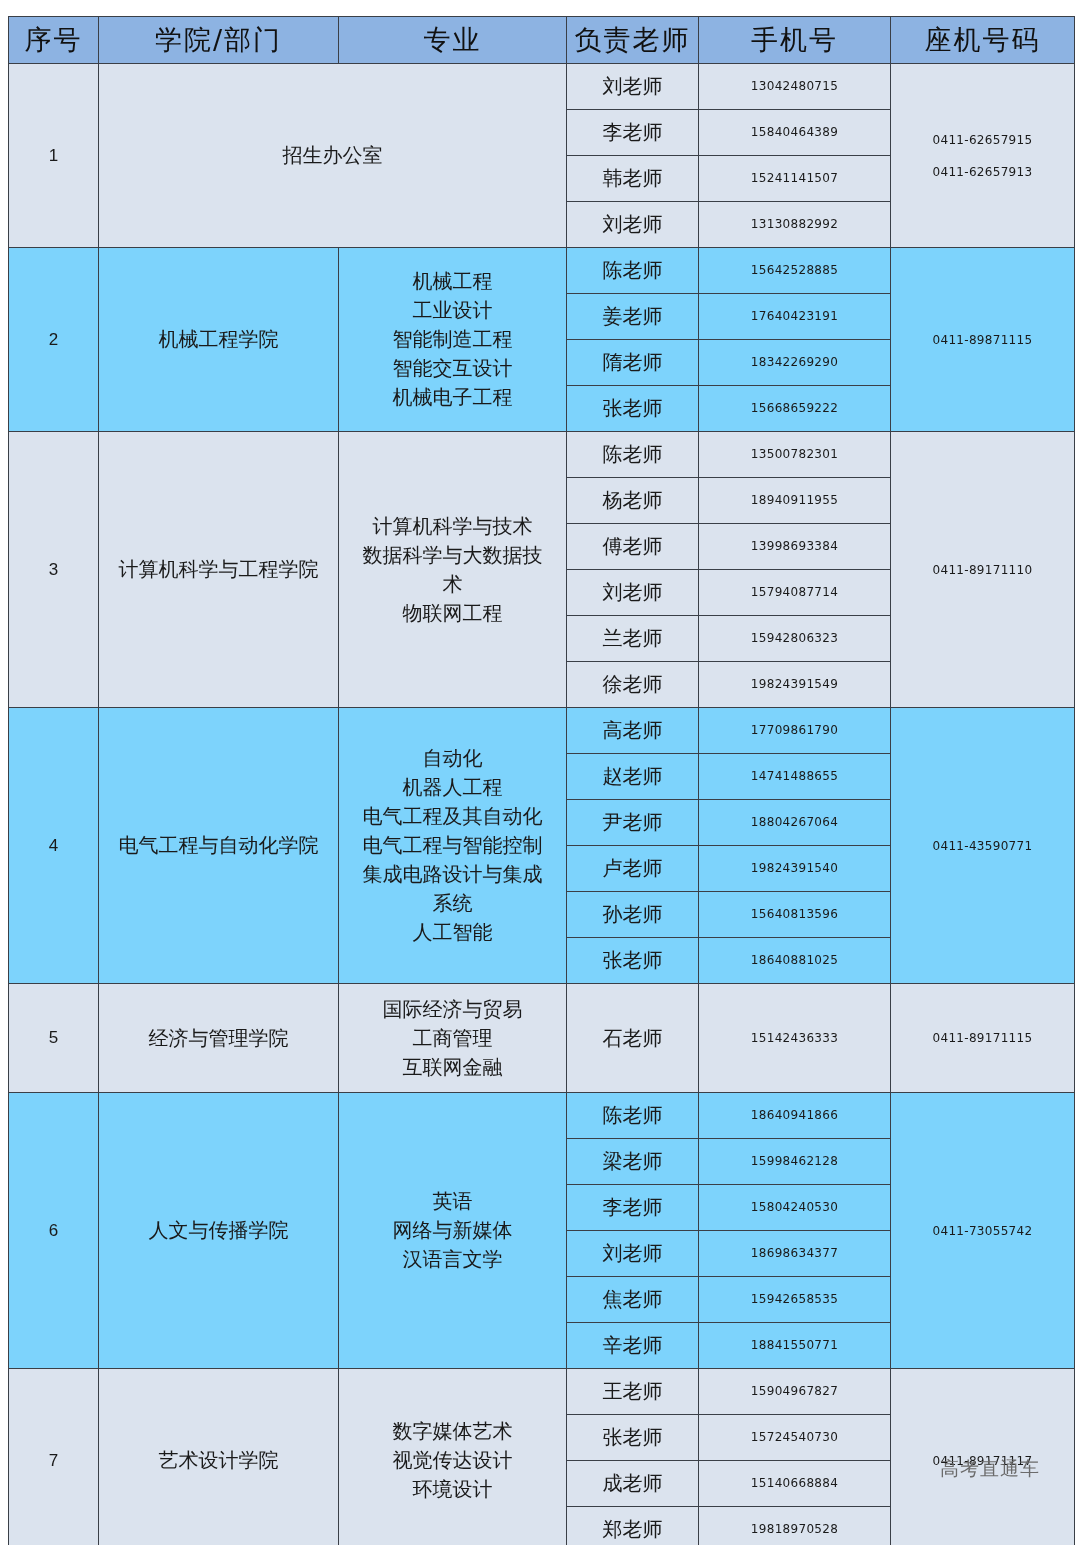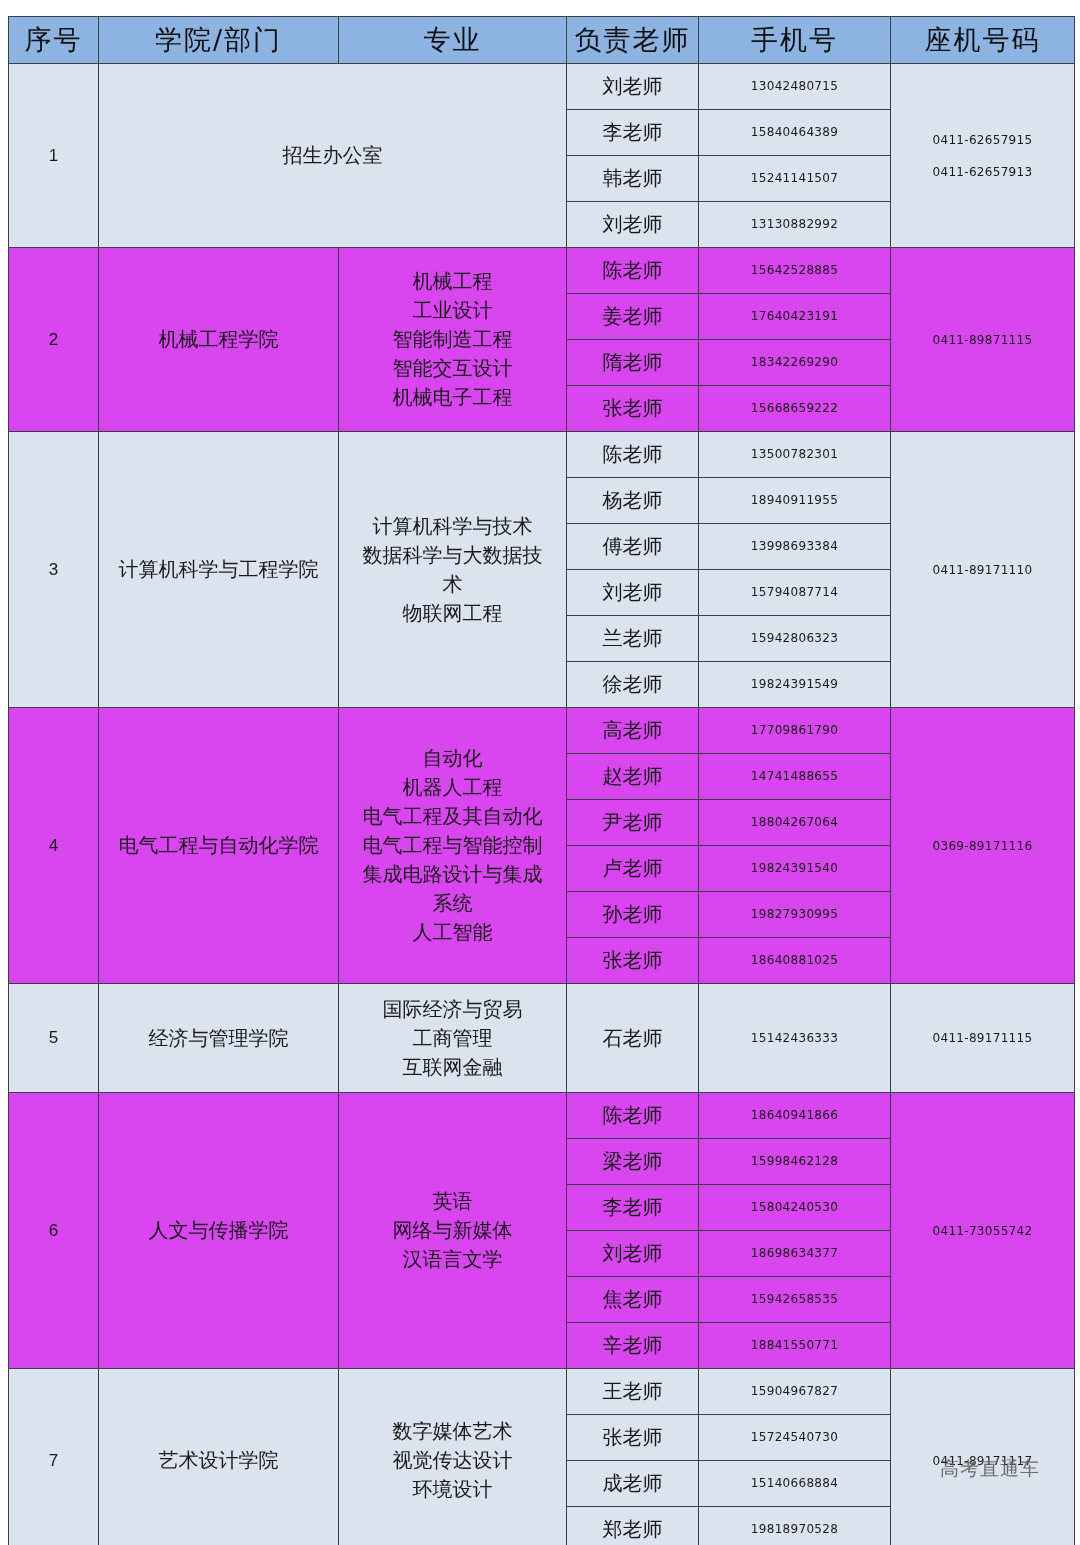--- a/index.html
+++ b/index.html
@@ -15,21 +15,21 @@
       padding: 0; line-height: 1.25;
     }
     th {
       background: #8db3e2; font-weight: normal; font-size: 27px; height: 46px;
       color: #111; letter-spacing: 2px;
     }
     td { font-size: 20px; height: 45px; }
     td.seq { font-size: 17px; font-family: "Liberation Sans", sans-serif; }
     td.phone, td.landline { font-family: "DejaVu Sans", sans-serif; font-size: 12px; letter-spacing: 0.3px; }
     tr.blue td { background: #dbe3ee; }
-    tr.white td { background: #d946ef; }
+    tr.white td { background: #7dd3fc; }
     .majors span { display: block; line-height: 29px; }
     .landline span { display: block; line-height: 32px; }
     .watermark {
       position: absolute; left: 940px; top: 1456px; font-size: 19px; color: #6b6b6b;
       letter-spacing: 1px;
     }
   </style>
 </head>
 <body>
 
@@ -146,38 +146,38 @@
           <span>机器人工程</span>
           <span>电气工程及其自动化</span>
           <span>电气工程与智能控制</span>
           <span>集成电路设计与集成</span>
           <span>系统</span>
           <span>人工智能</span>
         </td>
         <td>高老师</td>
         <td class="phone">17709861790</td>
         <td class="landline" rowspan="6">
-          <span>0369-89171116</span>
+          <span>0411-43590771</span>
         </td>
       </tr>
       <tr class="white">
         <td>赵老师</td>
         <td class="phone">14741488655</td>
       </tr>
       <tr class="white">
         <td>尹老师</td>
         <td class="phone">18804267064</td>
       </tr>
       <tr class="white">
         <td>卢老师</td>
         <td class="phone">19824391540</td>
       </tr>
       <tr class="white">
         <td>孙老师</td>
-        <td class="phone">19827930995</td>
+        <td class="phone">15640813596</td>
       </tr>
       <tr class="white">
         <td>张老师</td>
         <td class="phone">18640881025</td>
       </tr>
       <tr class="blue">
         <td class="seq" rowspan="1" style="height: 108px;">5</td>
         <td rowspan="1" style="height: 108px;">经济与管理学院</td>
         <td class="majors" rowspan="1" style="height: 108px;">
           <span>国际经济与贸易</span>

